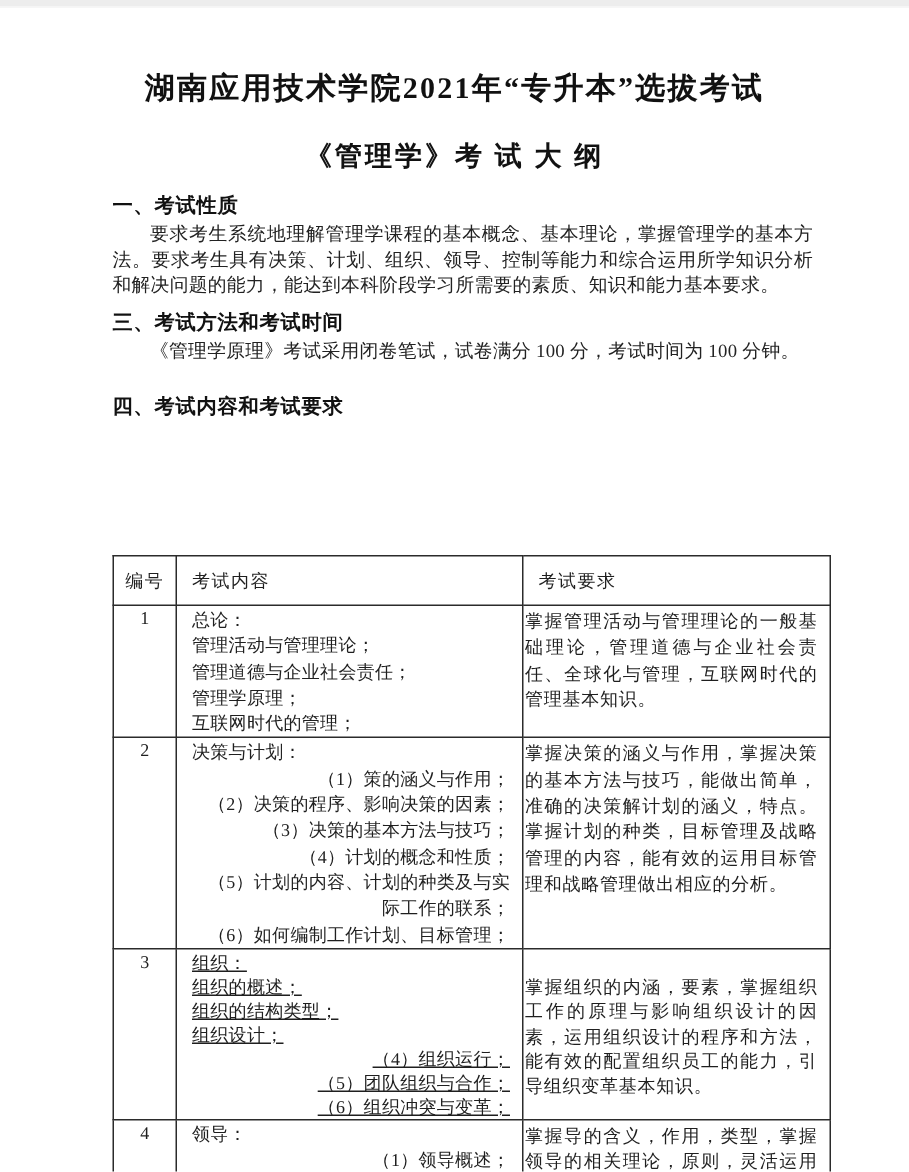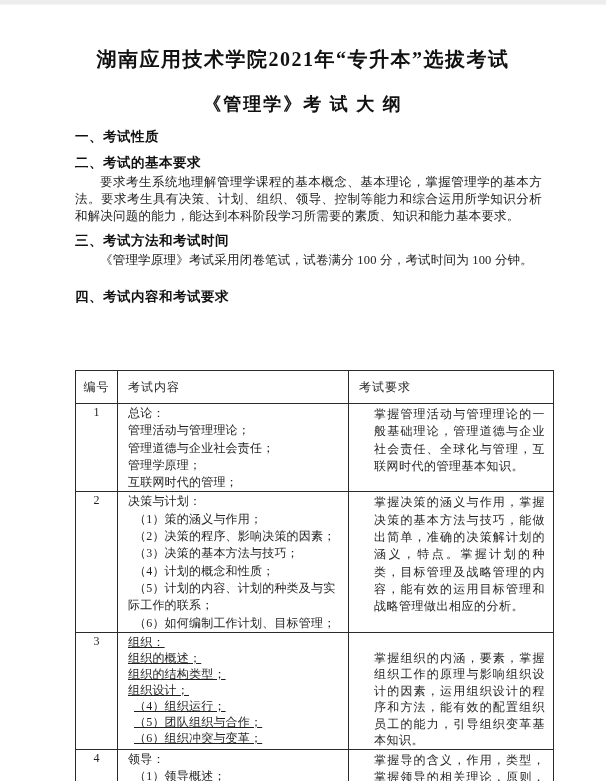--- a/index.html
+++ b/index.html
@@ -81,42 +81,41 @@
     text-align: center;
     vertical-align: middle;
     font-size: 12px;
   }
   td.content {
     padding: 1px 8px 0 10px;
     line-height: 17.3px;
     letter-spacing: 0.2px;
   }
   td.req {
-    padding: 2px 8px 0 25px;
+    padding: 2px 8px 0 1px;
     line-height: 17.3px;
     letter-spacing: 0.5px;
     text-align: justify;
   }
   table.exam tbody tr:nth-child(3) td.content { line-height: 16px; text-decoration: underline; }
   table.exam tbody tr:nth-child(3) td.req { padding-top: 17px; line-height: 16.5px; }
   table.exam tbody tr:nth-child(4) .cellwrap { max-height: 34px; overflow: hidden; }
-  .line.ind { text-indent: 6px; }
+  .line.ind { text-indent: 6px; text-align: right; }
 </style>
 </head>
 <body>
 
 <div class="top-strip"></div>
 
 <h1 class="doc-title">湖南应用技术学院2021年“专升本”选拔考试</h1>
 <h2 class="doc-subtitle">《管理学》考 试 大 纲</h2>
 
 <div class="content">
   <div class="sec-heading">一、考试性质</div>
 
-  <div class="sec-heading h2g">二、考试的基本要求</div>
   <p class="sec-body">要求考生系统地理解管理学课程的基本概念、基本理论，掌握管理学的基本方法。要求考生具有决策、计划、组织、领导、控制等能力和综合运用所学知识分析和解决问题的能力，能达到本科阶段学习所需要的素质、知识和能力基本要求。</p>
 
   <div class="sec-heading h3g">三、考试方法和考试时间</div>
   <p class="sec-body">《管理学原理》考试采用闭卷笔试，试卷满分 100 分，考试时间为 100 分钟。</p>
 
   <div class="sec-heading h4g">四、考试内容和考试要求</div>
 </div>
 
 <table class="exam">
   <colgroup>

